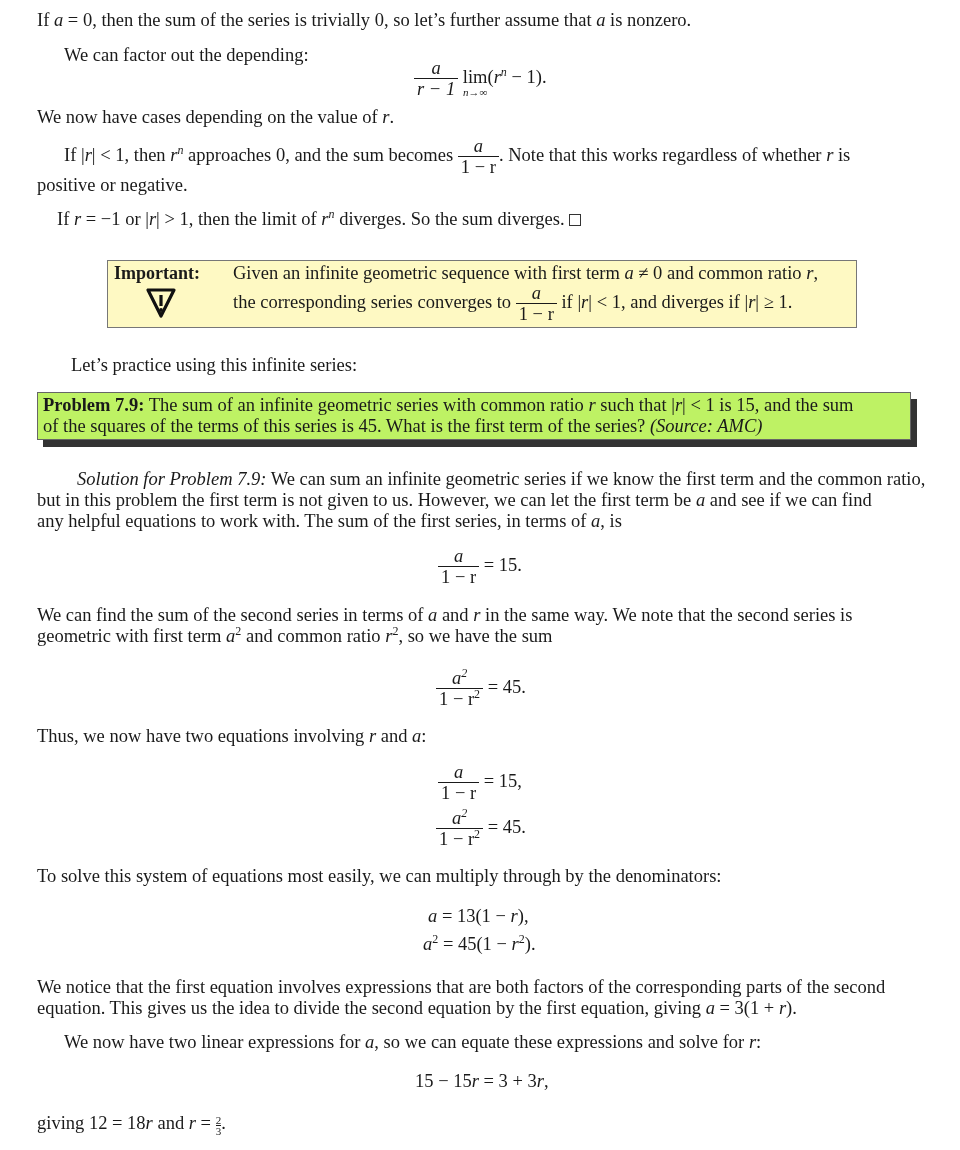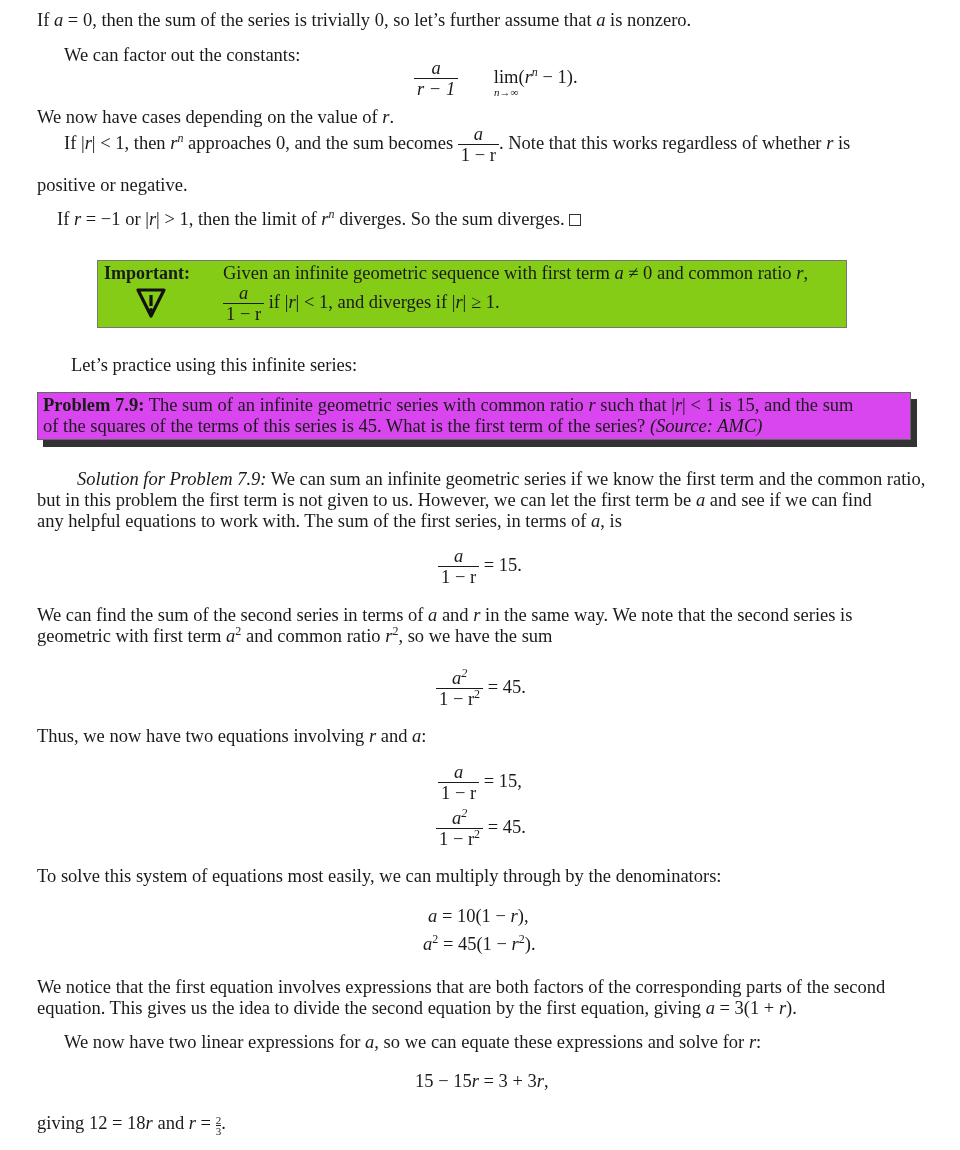--- a/index.html
+++ b/index.html
@@ -10,60 +10,60 @@
   }
   .abs { position: absolute; white-space: nowrap; line-height: 22px; }
   i.v { font-style: italic; }
   .frac { display: inline-block; vertical-align: middle; text-align: center; line-height: 20px; }
   .frac .num { display: block; padding: 0 3px; font-style: italic; }
   .frac .den { display: block; border-top: 1.2px solid #1a1a1a; padding: 0 3px; }
   .small-frac { display: inline-block; vertical-align: -6px; text-align: center; font-size: 11px; line-height: 10px; }
   .small-frac .num { display: block; }
   .small-frac .den { display: block; border-top: 1px solid #1a1a1a; }
   sup { font-size: 12px; vertical-align: 7px; line-height: 0; }
-  .lim { display: inline-block; text-align: center; vertical-align: top; line-height: 20px; margin-left: 31px; }
+  .lim { display: inline-block; text-align: center; vertical-align: top; line-height: 20px; }
   .lim .sub { display: block; font-size: 11px; line-height: 10px; font-style: italic; }
   .qed { display: inline-block; width: 10px; height: 10px; border: 1.3px solid #333; vertical-align: -1px; margin-left: 4px; }
 
   .important-box {
-    position: absolute; left: 97px; top: 260px; width: 748px; height: 66px;
-    background: #84cc16; border: 1.5px solid #777;
+    position: absolute; left: 107px; top: 260px; width: 748px; height: 66px;
+    background: #fef9c3; border: 1.5px solid #777;
   }
   .important-label { position: absolute; left: 6px; top: 2px; font-weight: bold; font-size: 18px; }
   .important-icon { position: absolute; left: 36px; top: 26px; }
   .important-line1 { position: absolute; left: 125px; top: 2px; white-space: nowrap; text-align: right; }
   .important-line2 { position: absolute; left: 125px; top: 22px; white-space: nowrap; }
 
   .problem-box {
     position: absolute; left: 37px; top: 392px; width: 872px; height: 46px;
-    background: #d946ef; border: 1.5px solid #666;
+    background: #bef264; border: 1.5px solid #666;
     box-shadow: 6px 7px 0 #333;
   }
   .problem-line { position: absolute; left: 5px; white-space: nowrap; line-height: 21px; }
   .bold { font-weight: bold; }
 </style>
 </head>
 <body>
 
 <div class="abs" style="left:37px; top:9px;">
   <span>If </span><i class="v">a</i><span> = 0, then the sum of the series is trivially 0, so let’s further assume that </span><i class="v">a</i><span> is nonzero.</span>
 </div>
 
-<div class="abs" style="left:64px; top:44px;">We can factor out the constants:</div>
+<div class="abs" style="left:64px; top:44px;">We can factor out the depending:</div>
 
 <div class="abs" style="left:414px; top:58px; line-height:20px;">
   <span class="frac"><span class="num">a</span><span class="den"><i>r − 1</i></span></span>
   <span class="lim" style="margin-top:9px;"><span>lim</span><span class="sub">n→∞</span></span><span style="vertical-align:top; position:relative; top:9px;"><span>(</span><i>r</i><sup><i>n</i></sup><span> − 1).</span></span>
 </div>
 
 <div class="abs" style="left:37px; top:106px;">
   <span>We now have cases depending on the value of </span><i class="v">r</i><span>.</span>
 </div>
 
-<div class="abs" style="left:64px; top:124px; line-height:20px;">
+<div class="abs" style="left:64px; top:136px; line-height:20px;">
   <span>If |</span><i>r</i><span>| &lt; 1, then </span><i>r</i><sup><i>n</i></sup><span> approaches 0, and the sum becomes </span><span class="frac"><span class="num">a</span><span class="den">1 − r</span></span><span>. Note that this works regardless of whether </span><i>r</i><span> is</span>
 </div>
 <div class="abs" style="left:37px; top:174px;">positive or negative.</div>
 
 <div class="abs" style="left:57px; top:208px;">
   <span>If </span><i>r</i><span> = −1 or |</span><i>r</i><span>| &gt; 1, then the limit of </span><i>r</i><sup><i>n</i></sup><span> diverges. So the sum diverges.</span><span class="qed"></span>
 </div>
 
 <div class="important-box">
   <div class="important-label">Important:</div>
@@ -71,21 +71,21 @@
     <svg width="34" height="32" viewBox="0 0 34 32">
       <path d="M4 3 L30 3 L17 29 Z" fill="none" stroke="#111" stroke-width="3.2" stroke-linejoin="round"></path>
       <rect x="15.4" y="8" width="3.2" height="11" fill="#111"></rect>
       <circle cx="17" cy="23" r="1.9" fill="#111"></circle>
     </svg>
   </div>
   <div class="important-line1">
     <span>Given an infinite geometric sequence with first term </span><i>a</i><span> ≠ 0 and common ratio </span><i>r</i><span>,</span>
   </div>
   <div class="important-line2" style="line-height:20px;">
-    <span class="frac"><span class="num">a</span><span class="den">1 − r</span></span><span> if |</span><i>r</i><span>| &lt; 1, and diverges if |</span><i>r</i><span>| ≥ 1.</span>
+    <span>the corresponding series converges to </span><span class="frac"><span class="num">a</span><span class="den">1 − r</span></span><span> if |</span><i>r</i><span>| &lt; 1, and diverges if |</span><i>r</i><span>| ≥ 1.</span>
   </div>
 </div>
 
 <div class="abs" style="left:64px; top:354px;margin-left:7px;">Let’s practice using this infinite series:</div>
 
 <div class="problem-box">
   <div class="problem-line" style="top:2px;">
     <span class="bold">Problem 7.9:</span><span> The sum of an infinite geometric series with common ratio </span><i>r</i><span> such that |</span><i>r</i><span>| &lt; 1 is 15, and the sum</span>
   </div>
   <div class="problem-line" style="top:23px;">
@@ -125,21 +125,21 @@
 <div class="abs" style="left:438px; top:762px; line-height:20px;">
   <span class="frac"><span class="num">a</span><span class="den">1 − r</span></span><span> = 15,</span>
 </div>
 <div class="abs" style="left:436px; top:808px; line-height:20px;">
   <span class="frac"><span class="num"><span>a</span><sup>2</sup></span><span class="den"><span>1 − r</span><sup>2</sup></span></span><span> = 45.</span>
 </div>
 
 <div class="abs" style="left:37px; top:865px;font-family:Liberation Serif, serif;">To solve this system of equations most easily, we can multiply through by the denominators:</div>
 
 <div class="abs" style="left:428px; top:905px;">
-  <i>a</i><span> = 10(1 − </span><i>r</i><span>),</span>
+  <i>a</i><span> = 13(1 − </span><i>r</i><span>),</span>
 </div>
 <div class="abs" style="left:423px; top:933px;">
   <i>a</i><sup>2</sup><span> = 45(1 − </span><i>r</i><sup>2</sup><span>).</span>
 </div>
 
 <div class="abs" style="left:37px; top:976px;text-align:center;">We notice that the first equation involves expressions that are both factors of the corresponding parts of the second</div>
 <div class="abs" style="left:37px; top:997px;">
   <span>equation. This gives us the idea to divide the second equation by the first equation, giving </span><i>a</i><span> = 3(1 + </span><i>r</i><span>).</span>
 </div>
 

